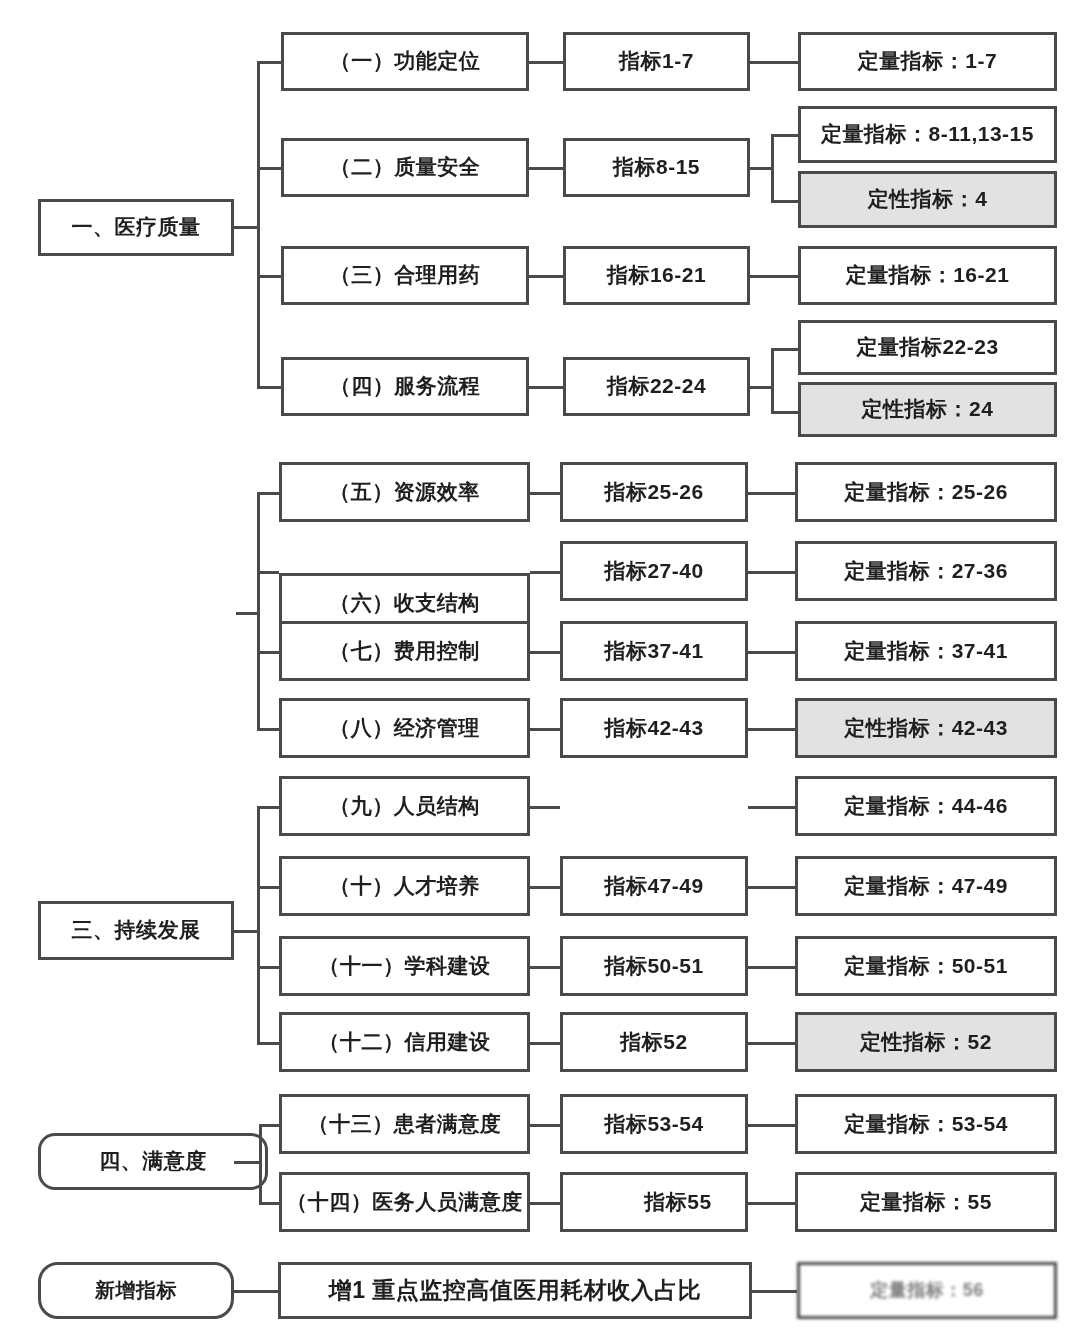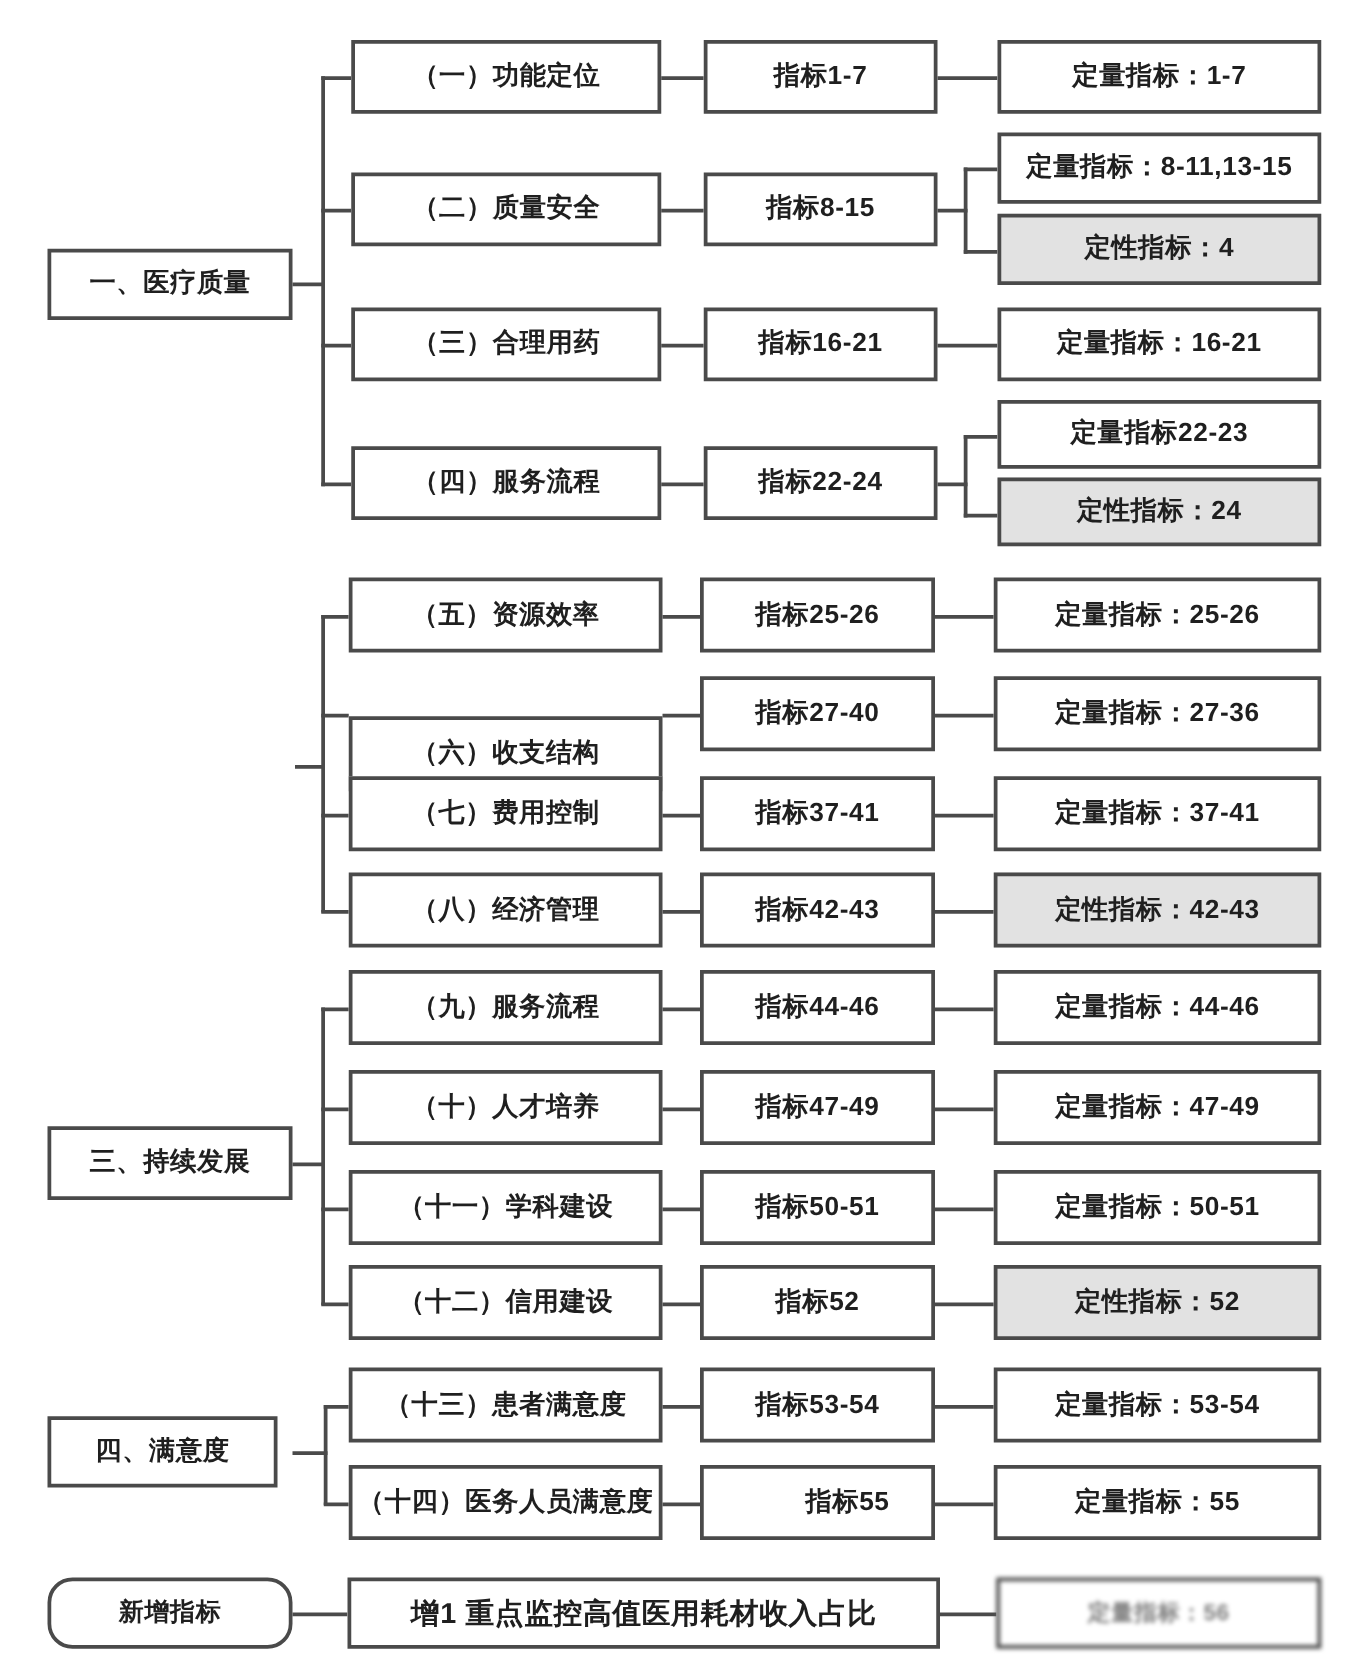--- a/index.html
+++ b/index.html
@@ -132,23 +132,22 @@
   <div class="node root" style="left:38px; top:901px; width:196px; height:59px;">三、持续发展</div>
 
   <div class="conn h" style="left:234px; top:930px; width:26px;"></div>
   <div class="conn v" style="left:257px; top:806px; height:238px;"></div>
 
   <div class="conn h" style="left:257px; top:806px; width:22px;"></div>
   <div class="conn h" style="left:257px; top:886px; width:22px;"></div>
   <div class="conn h" style="left:257px; top:966px; width:22px;"></div>
   <div class="conn h" style="left:257px; top:1042px; width:22px;"></div>
 
-  <div class="node cat" style="left:279px; top:776px; width:251px; height:60px;">（九）服务流程</div>
+  <div class="node cat" style="left:279px; top:776px; width:251px; height:60px;">（九）人员结构</div>
   <div class="conn h" style="left:530px; top:806px; width:30px;"></div>
-  <div class="node idx" style="left:560px; top:776px; width:188px; height:60px;">指标44-46</div>
   <div class="conn h" style="left:748px; top:806px; width:47px;"></div>
   <div class="node kind" style="left:795px; top:776px; width:262px; height:60px;">定量指标：44-46</div>
 
   <div class="node cat" style="left:279px; top:856px; width:251px; height:60px;">（十）人才培养</div>
   <div class="conn h" style="left:530px; top:886px; width:30px;"></div>
   <div class="node idx" style="left:560px; top:856px; width:188px; height:60px;">指标47-49</div>
   <div class="conn h" style="left:748px; top:886px; width:47px;"></div>
   <div class="node kind" style="left:795px; top:856px; width:262px; height:60px;">定量指标：47-49</div>
 
   <div class="node cat" style="left:279px; top:936px; width:251px; height:60px;">（十一）学科建设</div>
@@ -156,21 +155,21 @@
   <div class="node idx" style="left:560px; top:936px; width:188px; height:60px;">指标50-51</div>
   <div class="conn h" style="left:748px; top:966px; width:47px;"></div>
   <div class="node kind" style="left:795px; top:936px; width:262px; height:60px;">定量指标：50-51</div>
 
   <div class="node cat" style="left:279px; top:1012px; width:251px; height:60px;">（十二）信用建设</div>
   <div class="conn h" style="left:530px; top:1042px; width:30px;"></div>
   <div class="node idx" style="left:560px; top:1012px; width:188px; height:60px;">指标52</div>
   <div class="conn h" style="left:748px; top:1042px; width:47px;"></div>
   <div class="node kind gray" style="left:795px; top:1012px; width:262px; height:60px;">定性指标：52</div>
 
-  <div class="node root" style="left:38px; top:1133px; width:184px; height:57px;">四、满意度</div>
+  <div class="node root" style="left:38px; top:1133px; width:230px; height:57px;border-radius:17px;">四、满意度</div>
 
   <div class="conn h" style="left:234px; top:1161px; width:28px;"></div>
   <div class="conn v" style="left:259px; top:1124px; height:80px;"></div>
 
   <div class="conn h" style="left:259px; top:1124px; width:20px;"></div>
   <div class="conn h" style="left:259px; top:1202px; width:20px;"></div>
 
   <div class="node cat" style="left:279px; top:1094px; width:251px; height:60px;">（十三）患者满意度</div>
   <div class="conn h" style="left:530px; top:1124px; width:30px;"></div>
   <div class="node idx" style="left:560px; top:1094px; width:188px; height:60px;">指标53-54</div>

